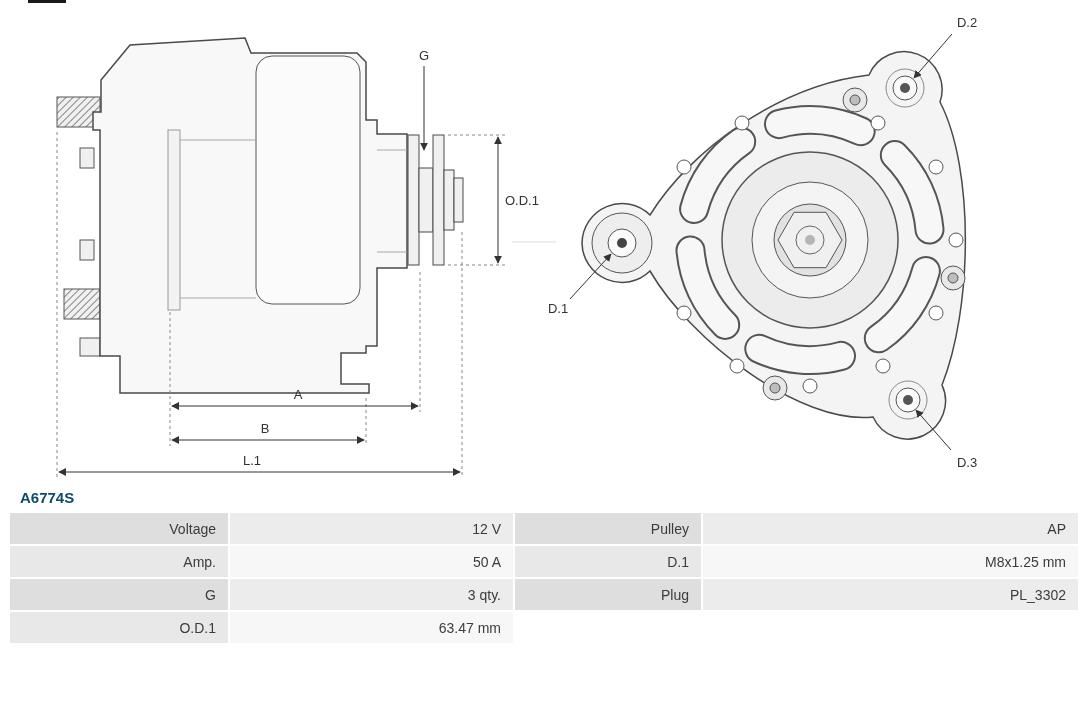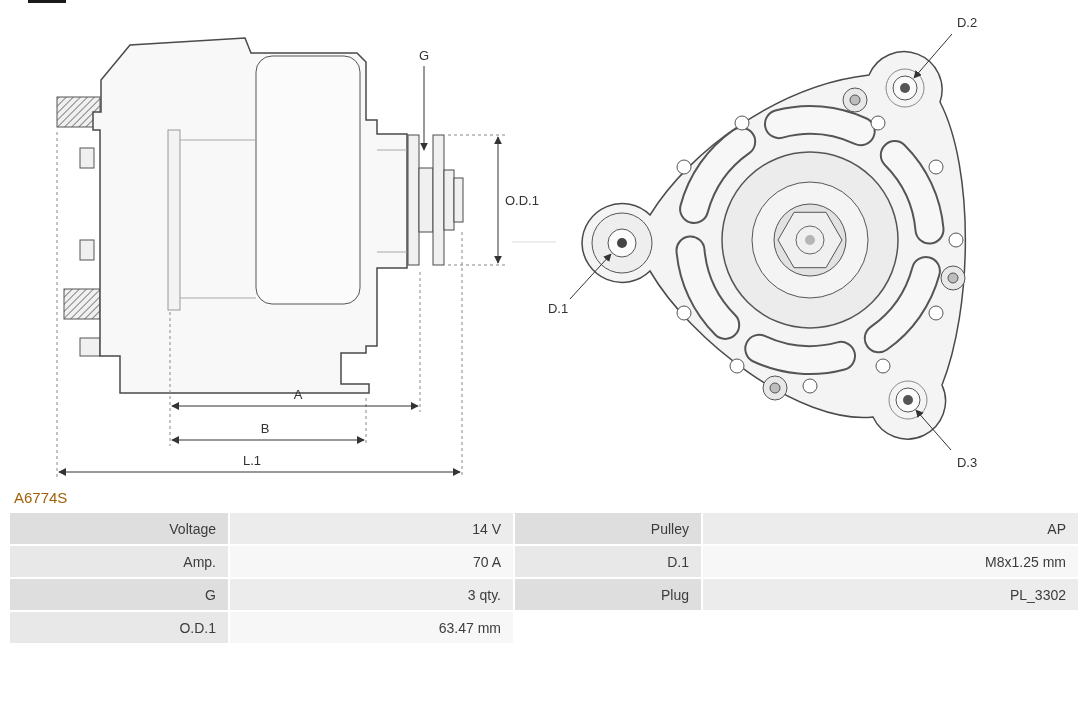--- a/index.html
+++ b/index.html
@@ -1,21 +1,21 @@
 <!DOCTYPE html>
 <html><head>
 <meta charset="utf-8">
 <style>
   * { margin:0; padding:0; box-sizing:border-box; }
   html,body { width:1080px; height:720px; background:#ffffff; overflow:hidden;
               font-family:"Liberation Sans",sans-serif; }
   .diagram-wrap { position:relative; width:1080px; height:487px; }
   svg.diagram { display:block; }
   svg text { font-family:"Liberation Sans",sans-serif; font-size:13px; fill:#333; }
-  .part-number { font-size:15px; font-weight:normal; color:#a16207; margin:2px 0 5px 14px; }
+  .part-number { font-size:15px; font-weight:bold; color:#0c4a6e; margin:2px 0 5px 20px; }
   table.spec { border-collapse:separate; border-spacing:2px; margin-left:8px; table-layout:fixed; }
   table.spec td { height:31px; font-size:14px; color:#3c3c3c; padding:0 12px;
                   text-align:right; vertical-align:middle; overflow:hidden; white-space:nowrap; }
   tr:nth-child(odd)  td.lbl { background:#dedede; }
   tr:nth-child(odd)  td.val { background:#ececec; }
   tr:nth-child(even) td.lbl { background:#e8e8e8; }
   tr:nth-child(even) td.val { background:#f7f7f7; }
   td.lbl { color:#444; }
   td.empty { background:transparent !important; }
   
@@ -191,27 +191,27 @@
 <table class="spec">
   <colgroup>
     <col style="width:218px">
       <col style="width:283px">
       <col style="width:186px">
       <col style="width:375px">
   </colgroup>
   <tbody>
     <tr>
       <td class="lbl">Voltage</td>
-      <td class="val">14 V</td>
+      <td class="val">12 V</td>
       <td class="lbl">Pulley</td>
       <td class="val">AP</td>
     </tr>
     <tr>
       <td class="lbl">Amp.</td>
-      <td class="val">70 A</td>
+      <td class="val">50 A</td>
       <td class="lbl">D.1</td>
       <td class="val">M8x1.25 mm</td>
     </tr>
     <tr>
       <td class="lbl">G</td>
       <td class="val">3 qty.</td>
       <td class="lbl">Plug</td>
       <td class="val">PL_3302</td>
     </tr>
     <tr>

